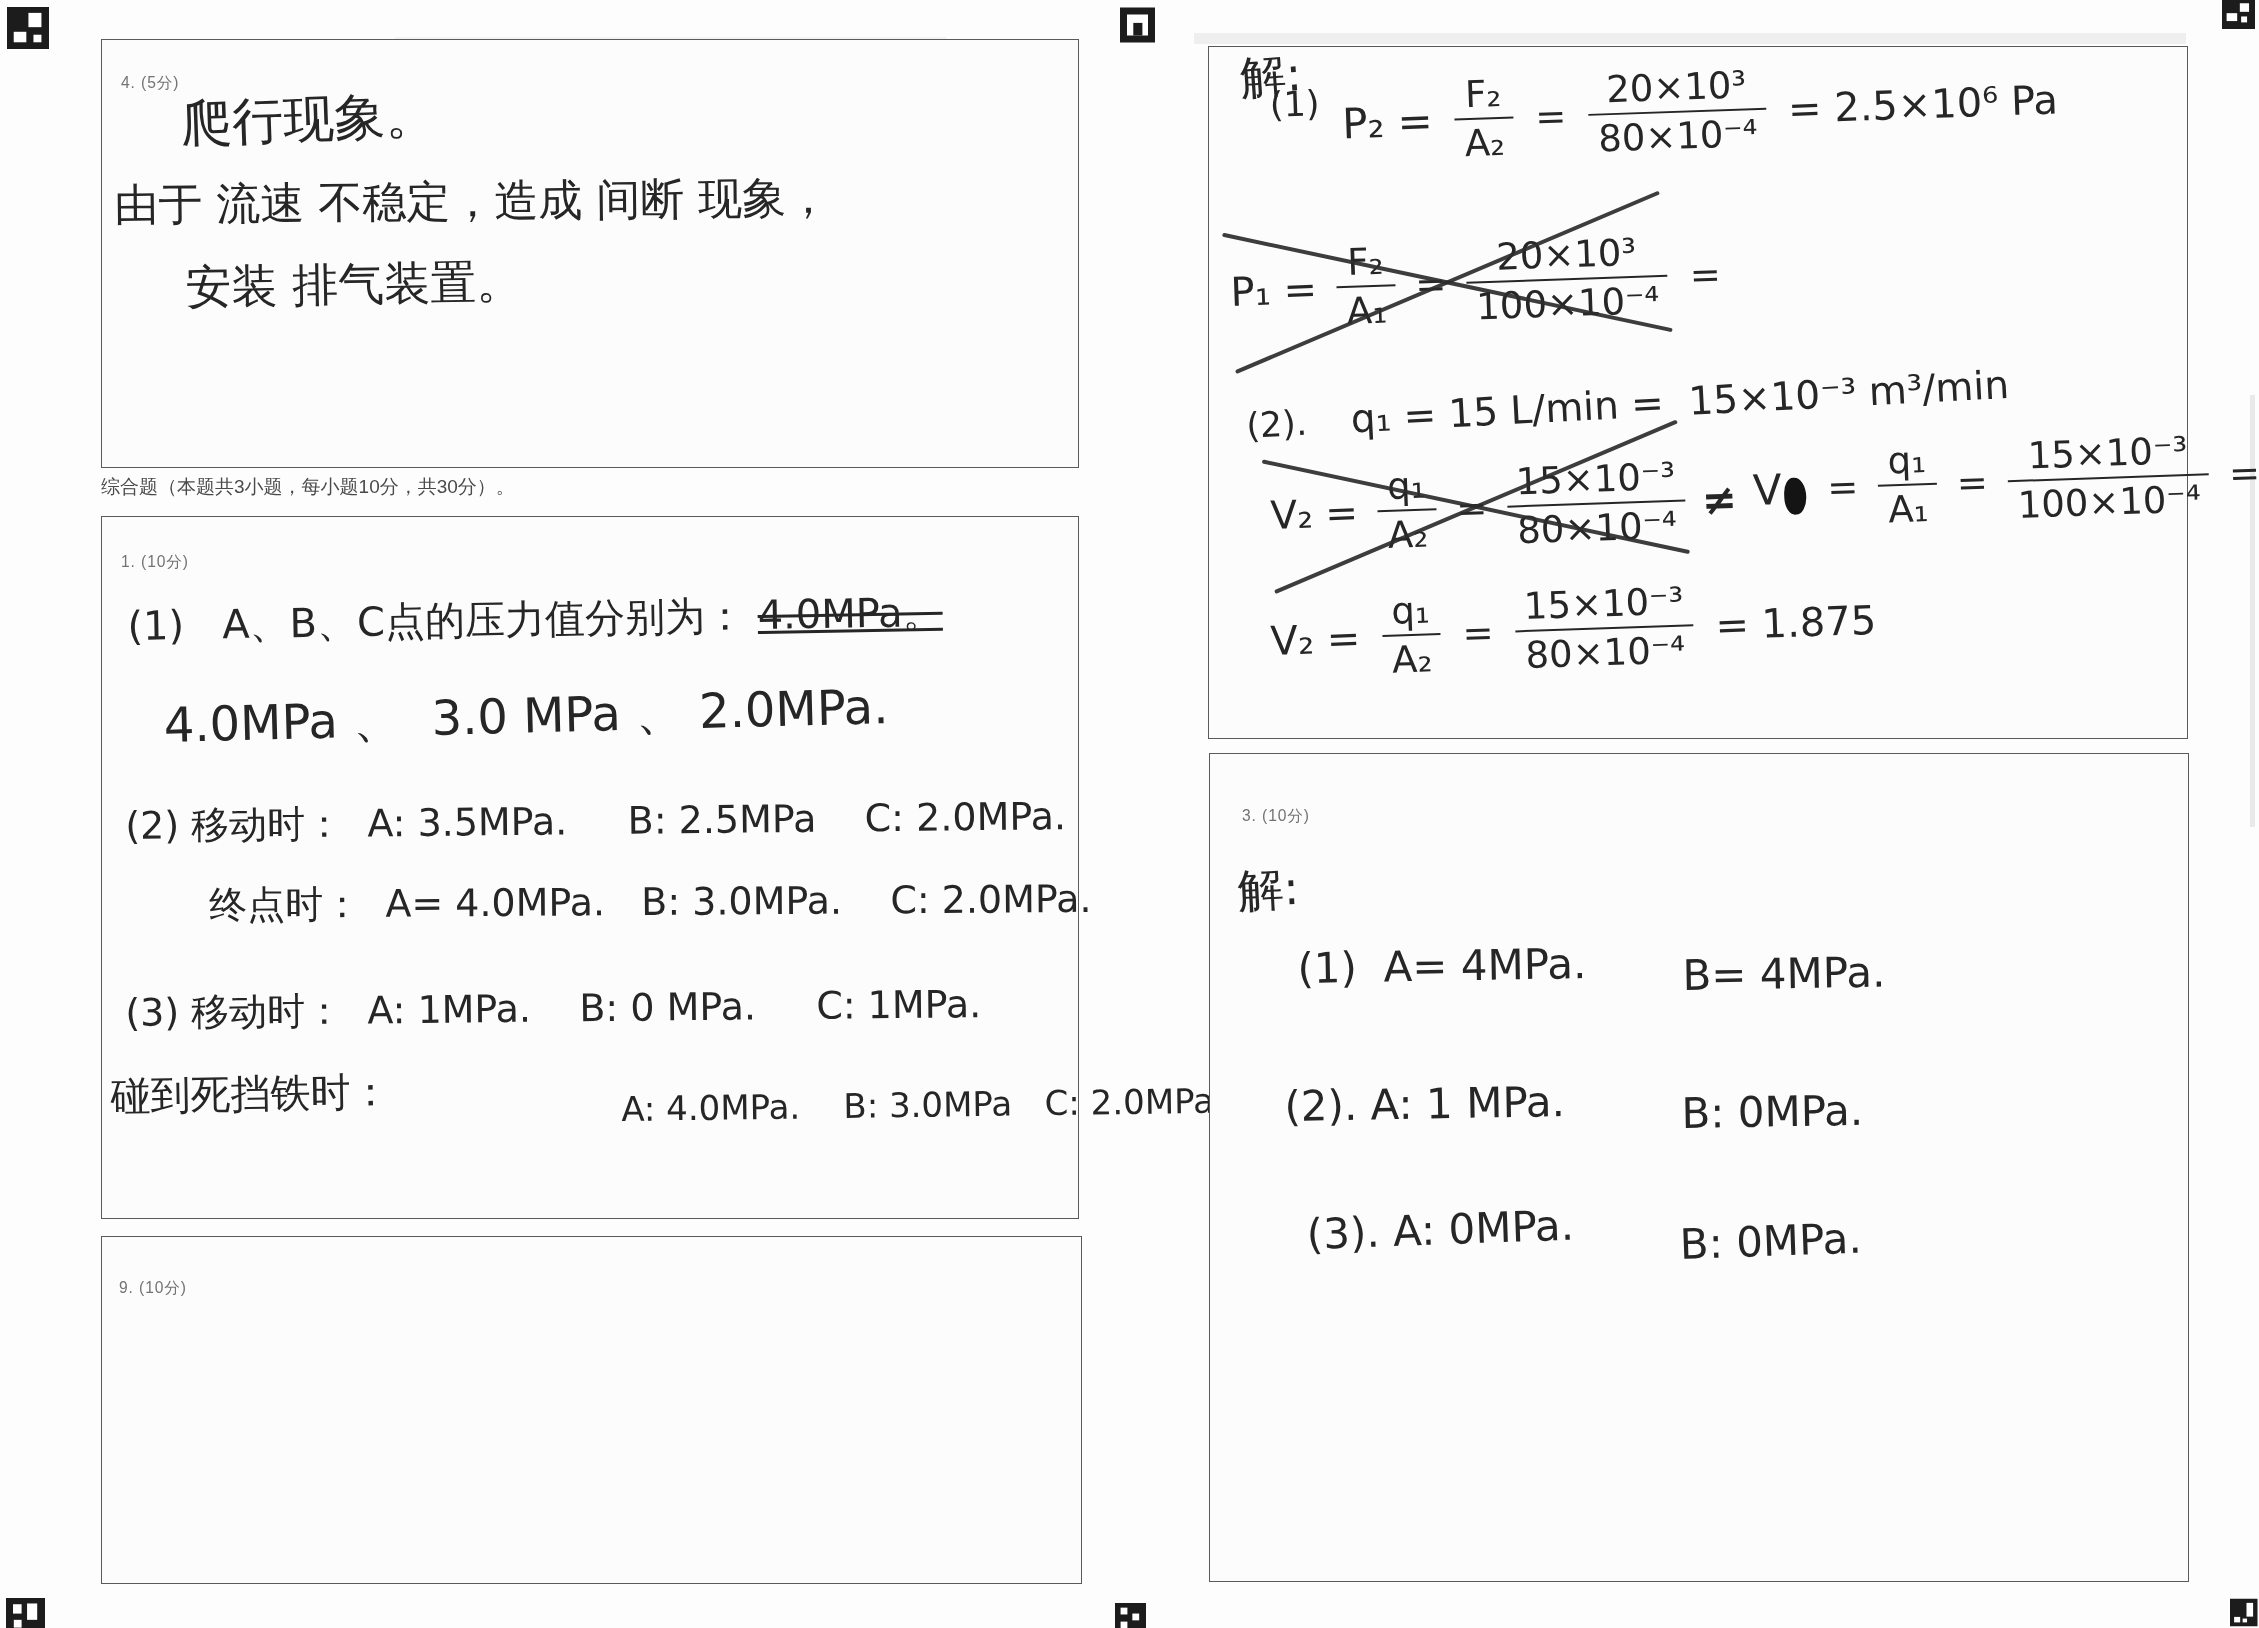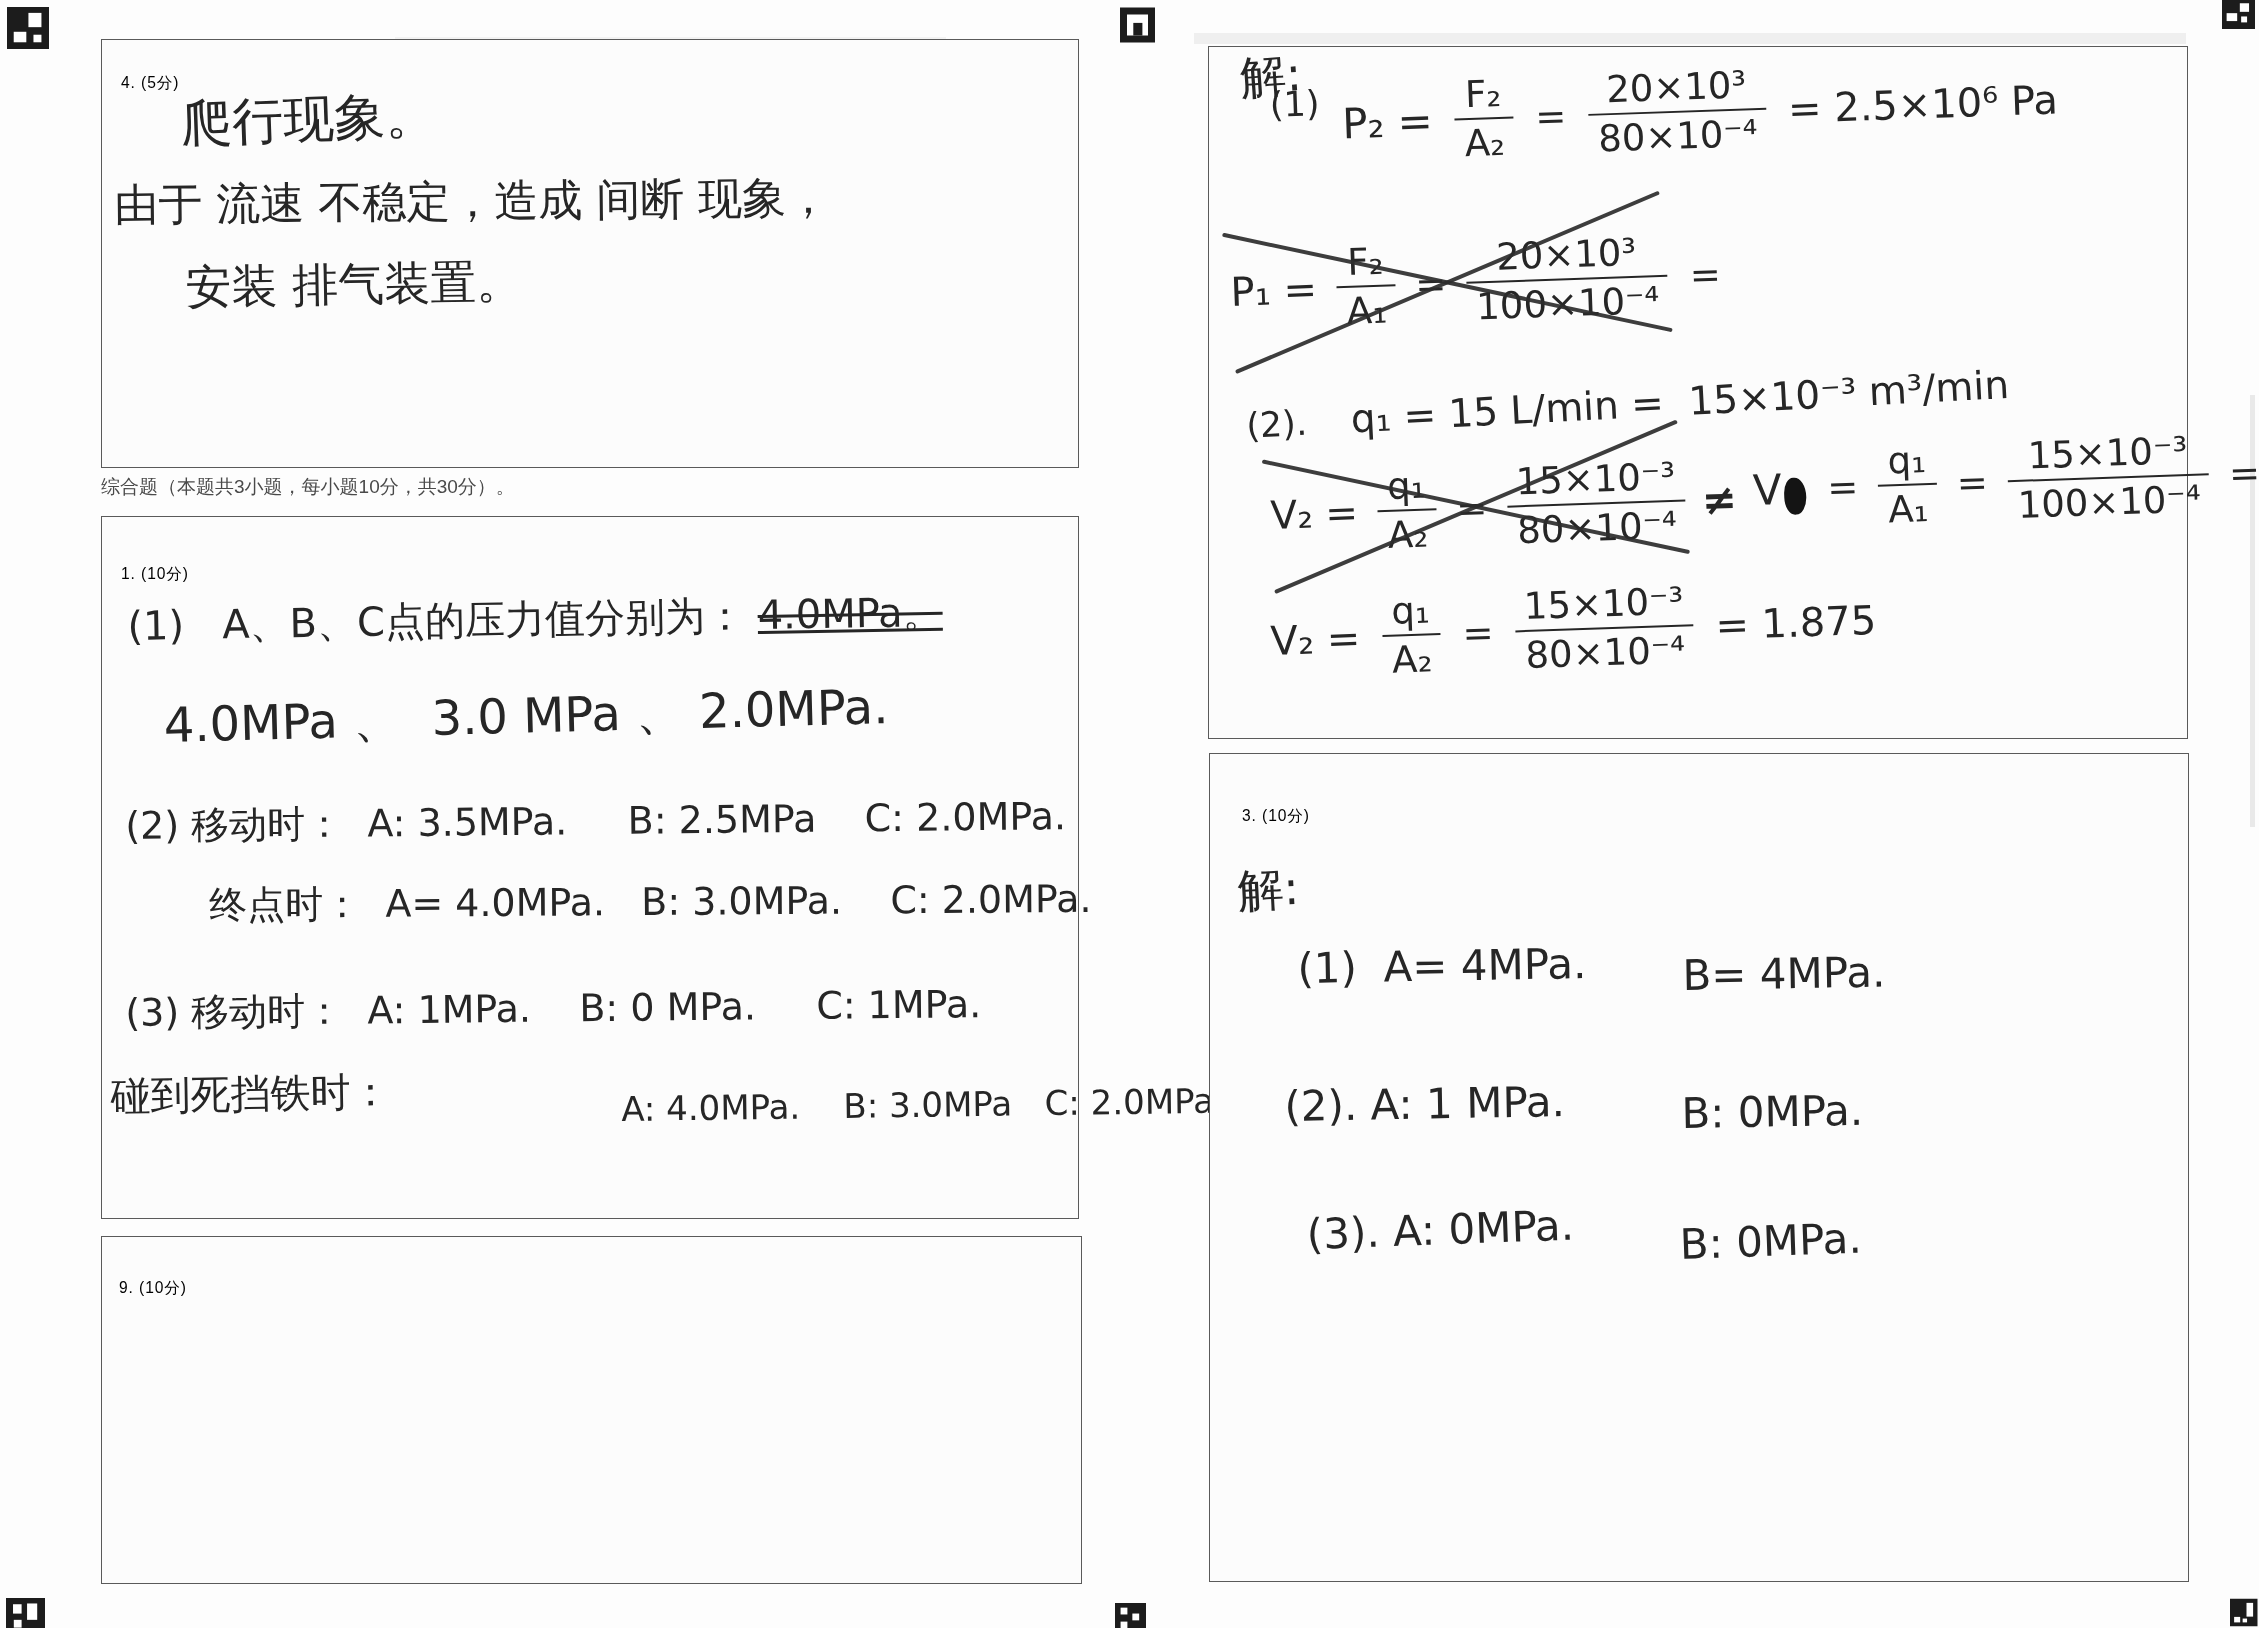--- a/index.html
+++ b/index.html
@@ -1,19 +1,19 @@
 <!DOCTYPE html>
 <html style="font-size:14.7px"><head>
 <meta charset="utf-8">
 <style>
   html,body{margin:0;padding:0;background:#ffffff;}
   #canvas{position:relative;width:2259px;height:1628px;background:#fdfdfd;overflow:hidden;
           font-family:"Liberation Sans",sans-serif;}
   .box{position:absolute;border:1.8px solid #5a5a5a;background:#fcfcfc;box-sizing:border-box;}
-  .lbl{position:absolute;color:#000000;font-size:15.6px;letter-spacing:0.9px;white-space:pre;}
+  .lbl{position:absolute;color:#737373;font-size:15.6px;letter-spacing:0.9px;white-space:pre;}
   .hdr{position:absolute;color:#4a4a4a;font-size:19px;white-space:pre;}
   .hw{position:absolute;color:#262626;font-family:"DejaVu Sans",sans-serif;white-space:pre;
       transform-origin:left top;}
   .strike{text-decoration:underline line-through;text-decoration-thickness:2.8px;}
   .frow{position:absolute;display:flex;align-items:center;gap:22px;color:#262626;
         font-family:"DejaVu Sans",sans-serif;font-size:37px;white-space:pre;transform-origin:left top;}
   .frow .no{align-self:flex-start;margin-top:3.7px;font-size:35px;}
   .frac{display:inline-flex;flex-direction:column;align-items:center;line-height:1.15;font-size:37px;}
   .frac .num{padding:0 9.2px 1.8px;}
   .frac .den{border-top:2.8px solid #262626;padding:2.8px 9.2px 0;}
@@ -88,21 +88,21 @@
 
   <div class="box" style="left:101px;top:39px;width:978px;height:429px;"></div>
   <div class="lbl" style="left:121px;top:73px;">4. (5分)</div>
   <div class="hw" style="left:180px;top:90px;font-size:51px;transform:rotate(-2deg);">爬行现象。</div>
   <div class="hw" style="left:114px;top:176px;font-size:44px;transform:rotate(-0.6deg);">由于 流速 不稳定，造成 间断 现象，</div>
   <div class="hw" style="left:185px;top:257px;font-size:46px;transform:rotate(-1deg);">安装 排气装置。</div>
 
   <div class="hdr" style="left:101px;top:474px;">综合题（本题共3小题，每小题10分，共30分）。</div>
 
   <div class="box" style="left:101px;top:516px;width:978px;height:703px;"></div>
-  <div class="lbl" style="left:121px;top:564px;">1. (10分)</div>
+  <div class="lbl" style="left:121px;top:552px;">1. (10分)</div>
   <div class="hw" style="left:127px;top:599px;font-size:40px;transform:rotate(-1deg);"><span>(1)   A、B、C点的压力值分别为： </span><span class="strike">4.0MPa。</span></div>
   <div class="hw" style="left:163px;top:694px;font-size:48px;transform:rotate(-1.5deg);">4.0MPa 、  3.0 MPa 、 2.0MPa.</div>
   <div class="hw" style="left:125px;top:801px;font-size:38px;transform:rotate(-0.6deg);">(2) 移动时：  A: 3.5MPa.     B: 2.5MPa    C: 2.0MPa.</div>
   <div class="hw" style="left:209px;top:880px;font-size:38px;transform:rotate(-0.4deg);">终点时：  A= 4.0MPa.   B: 3.0MPa.    C: 2.0MPa.</div>
   <div class="hw" style="left:125px;top:988px;font-size:38px;transform:rotate(-0.6deg);">(3) 移动时：  A: 1MPa.    B: 0 MPa.     C: 1MPa.</div>
   <div class="hw" style="left:110px;top:1069px;font-size:40px;transform:rotate(-1deg);">碰到死挡铁时：</div>
   <div class="hw" style="left:621px;top:1089px;font-size:34px;transform:rotate(-0.8deg);">A: 4.0MPa.    B: 3.0MPa   C: 2.0MPa</div>
 
   <div class="box" style="left:101px;top:1236px;width:981px;height:348px;"></div>
   <div class="lbl" style="left:119px;top:1278px;">9. (10分)</div>

